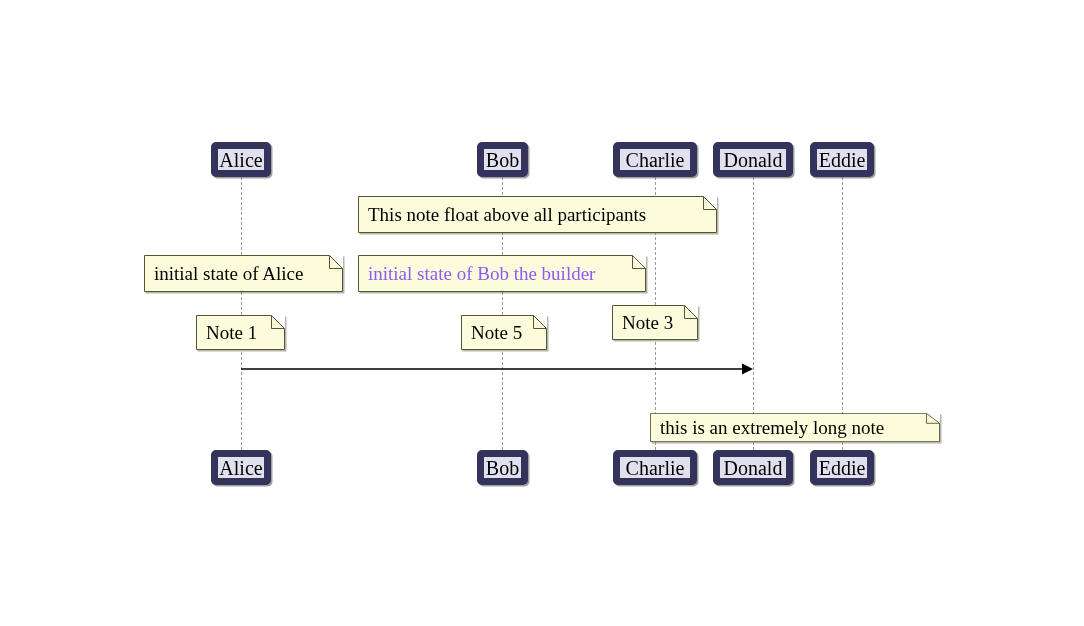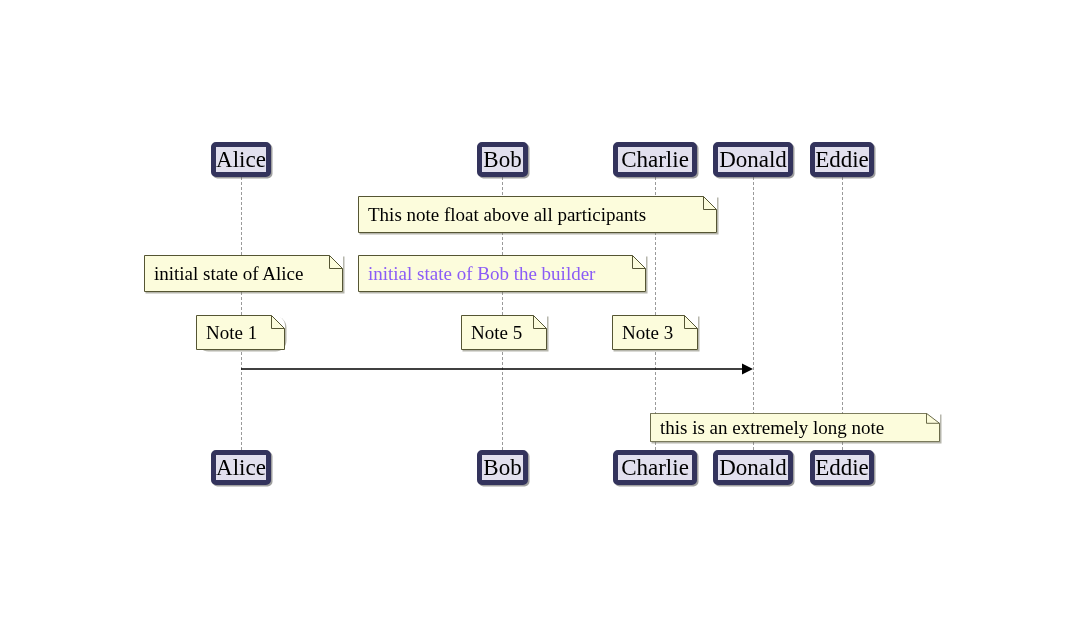--- a/index.html
+++ b/index.html
@@ -25,24 +25,24 @@
     width: 0;
     border-left: 1px dashed #9a9a9a;
     z-index: 1;
   }
 
   
   .participant {
     position: absolute;
     box-sizing: border-box;
     background: #e2e0ee;
-    border: 5px solid #15803d;
+    border: 7px solid #15803d;
     border-radius: 5px;
     color: #000000;
-    font-size: 23px;
+    font-size: 20px;
     line-height: 1;
     display: flex;
     align-items: center;
     justify-content: center;
     white-space: nowrap;
     box-shadow: 1.5px 1.5px 0 rgba(80, 80, 80, 0.55);
     z-index: 4;
   }
 
   
@@ -139,35 +139,35 @@
       </svg>
     <span class="note-text">initial state of Alice</span>
   </div>
   <div class="note" style="left: 358px; top: 255px; width: 288px; height: 37px; color: #8b5cf6; background: transparent;">
     <svg class="note-shape" viewBox="0 0 288 37" width="288" height="37" preserveAspectRatio="none">
         <path d="M0.5 0.5 H274.5 L287.5 13.5 V36.5 H0.5 Z" fill="#fcfcdc" stroke="#555533" stroke-width="1"></path>
         <path d="M274.5 0.5 V13.5 H287.5" fill="none" stroke="#555533" stroke-width="1"></path>
       </svg>
     <span class="note-text">initial state of Bob the builder</span>
   </div>
-  <div class="note" style="left: 196px; top: 315px; width: 89px; height: 35px; color: rgb(0, 0, 0); background: transparent; border-radius: 11px;">
+  <div class="note" style="left: 196px; top: 315px; width: 89px; height: 35px; color: rgb(0, 0, 0); background: transparent;">
     <svg class="note-shape" viewBox="0 0 89 35" width="89" height="35" preserveAspectRatio="none">
         <path d="M0.5 0.5 H75.5 L88.5 13.5 V34.5 H0.5 Z" fill="#fcfcdc" stroke="#555533" stroke-width="1"></path>
         <path d="M75.5 0.5 V13.5 H88.5" fill="none" stroke="#555533" stroke-width="1"></path>
       </svg>
     <span class="note-text">Note 1</span>
   </div>
   <div class="note" style="left: 461px; top: 315px; width: 86px; height: 35px; color: rgb(0, 0, 0); background: transparent;">
     <svg class="note-shape" viewBox="0 0 86 35" width="86" height="35" preserveAspectRatio="none">
         <path d="M0.5 0.5 H72.5 L85.5 13.5 V34.5 H0.5 Z" fill="#fcfcdc" stroke="#555533" stroke-width="1"></path>
         <path d="M72.5 0.5 V13.5 H85.5" fill="none" stroke="#555533" stroke-width="1"></path>
       </svg>
     <span class="note-text">Note 5</span>
   </div>
-  <div class="note" style="left: 612px; top: 315px; width: 86px; height: 35px; color: rgb(0, 0, 0); background: transparent; padding-left: 16px;">
+  <div class="note" style="left: 612px; top: 305px; width: 86px; height: 35px; color: rgb(0, 0, 0); background: transparent; padding-left: 16px;">
     <svg class="note-shape" viewBox="0 0 86 35" width="86" height="35" preserveAspectRatio="none">
         <path d="M0.5 0.5 H72.5 L85.5 13.5 V34.5 H0.5 Z" fill="#fcfcdc" stroke="#555533" stroke-width="1"></path>
         <path d="M72.5 0.5 V13.5 H85.5" fill="none" stroke="#555533" stroke-width="1"></path>
       </svg>
     <span class="note-text">Note 3</span>
   </div>
   <div class="note" style="left: 650px; top: 389px; width: 290px; height: 29px; color: rgb(0, 0, 0); background: transparent; margin-top: 24px;">
     <svg class="note-shape" viewBox="0 0 290 38" width="290" height="38" preserveAspectRatio="none">
         <path d="M0.5 0.5 H276.5 L289.5 13.5 V37.5 H0.5 Z" fill="#fcfcdc" stroke="#555533" stroke-width="1"></path>
         <path d="M276.5 0.5 V13.5 H289.5" fill="none" stroke="#555533" stroke-width="1"></path>

